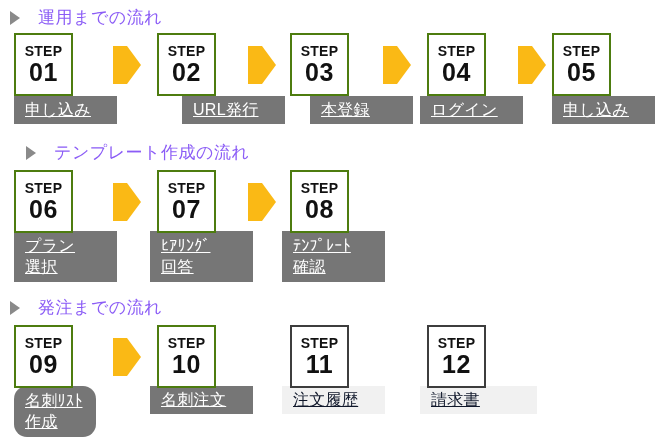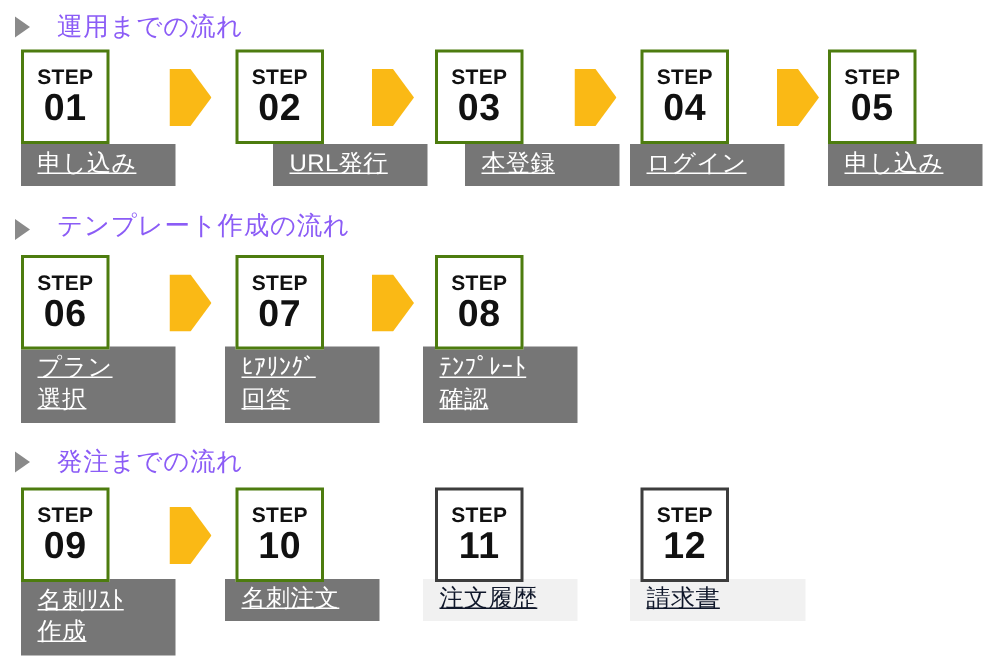--- a/index.html
+++ b/index.html
@@ -163,21 +163,21 @@
       <path d="M0 0 H14 L28 19 L14 38 H0 Z" fill="#FAB915"></path>
     </svg>
   </div>
 
   <div class="step-box" style="left:552px; top:33px;">
     <span class="step-word">STEP</span>
     <span class="step-num">05</span>
   </div>
   <div class="step-label one-line" style="left:552px; top:96px; width:103px;">申し込み</div>
 
-  <div class="section-heading" style="left:10px; top:143px;font-family:Liberation Mono, monospace;">
+  <div class="section-heading" style="left:26px; top:143px;">
     <span class="tri-icon"></span>
     <span class="heading-text">テンプレート作成の流れ</span>
   </div>
 
   <div class="step-box" style="left:14px; top:170px;">
     <span class="step-word">STEP</span>
     <span class="step-num">06</span>
   </div>
   <div class="step-label" style="left:14px; top:231px; width:103px;">プラン
 選択</div>
@@ -210,21 +210,21 @@
 
   <div class="section-heading" style="left:10px; top:298px;">
     <span class="tri-icon"></span>
     <span class="heading-text">発注までの流れ</span>
   </div>
 
   <div class="step-box" style="left:14px; top:325px;">
     <span class="step-word">STEP</span>
     <span class="step-num">09</span>
   </div>
-  <div class="step-label" style="left:14px; top:386px; width:103px;">名刺ﾘｽﾄ
+  <div class="step-label" style="left:14px; top:386px; width:82px;border-radius:13px;">名刺ﾘｽﾄ
 作成</div>
 
   <div class="arrow" style="left:113px; top:338px;">
     <svg width="28" height="38" viewBox="0 0 28 38" aria-hidden="true">
       <path d="M0 0 H14 L28 19 L14 38 H0 Z" fill="#FAB915"></path>
     </svg>
   </div>
 
   <div class="step-box" style="left:157px; top:325px;">
     <span class="step-word">STEP</span>

